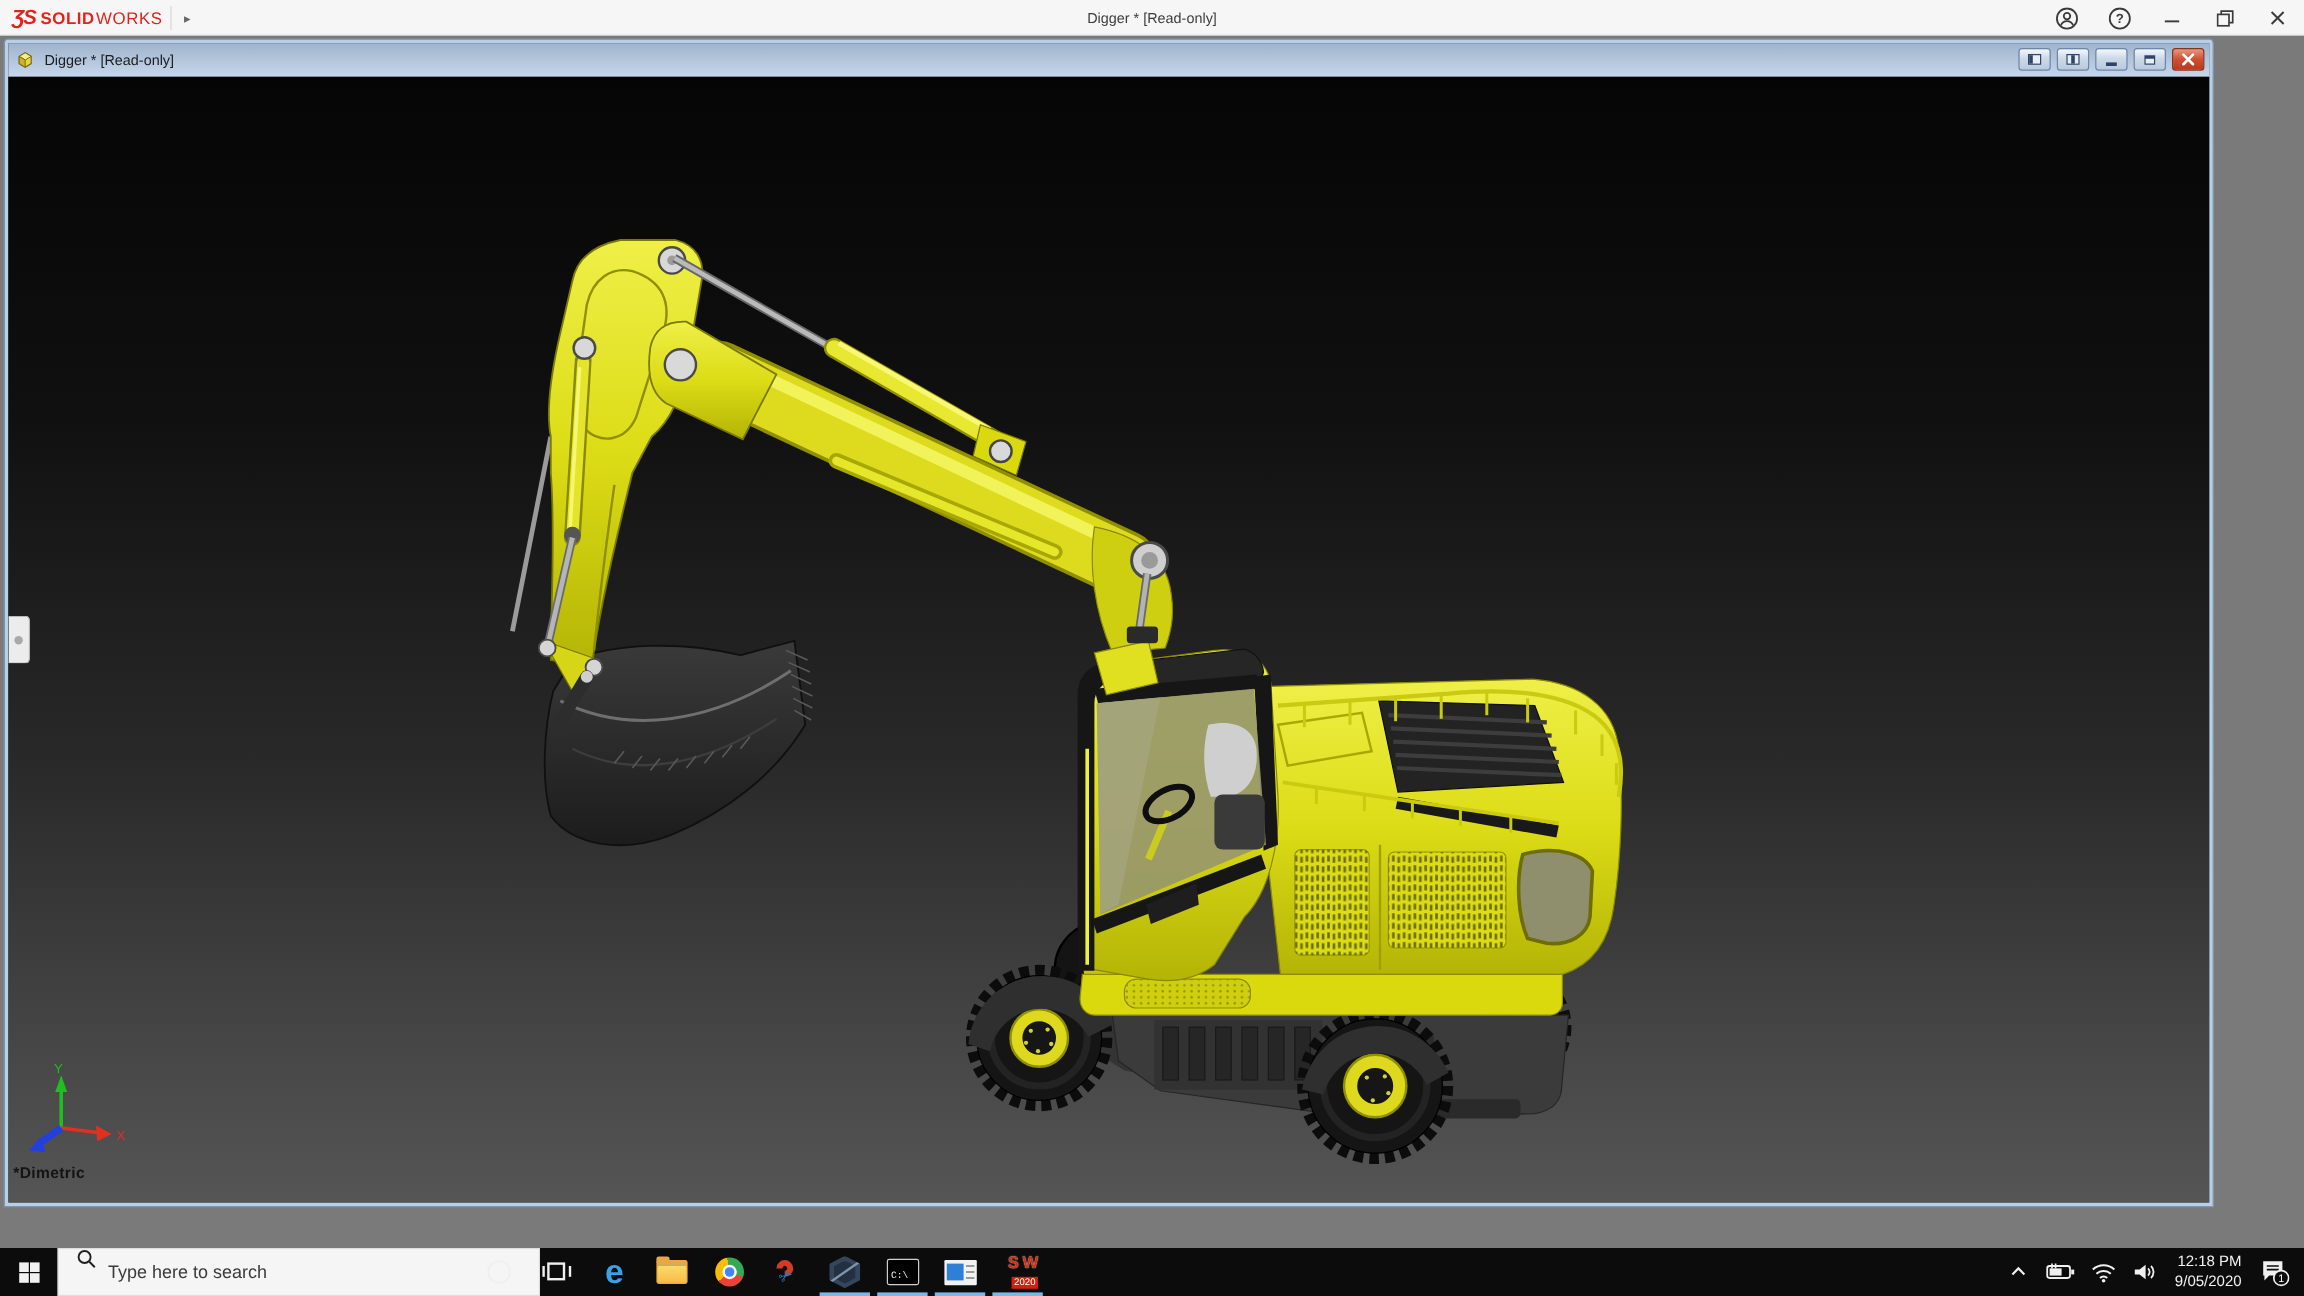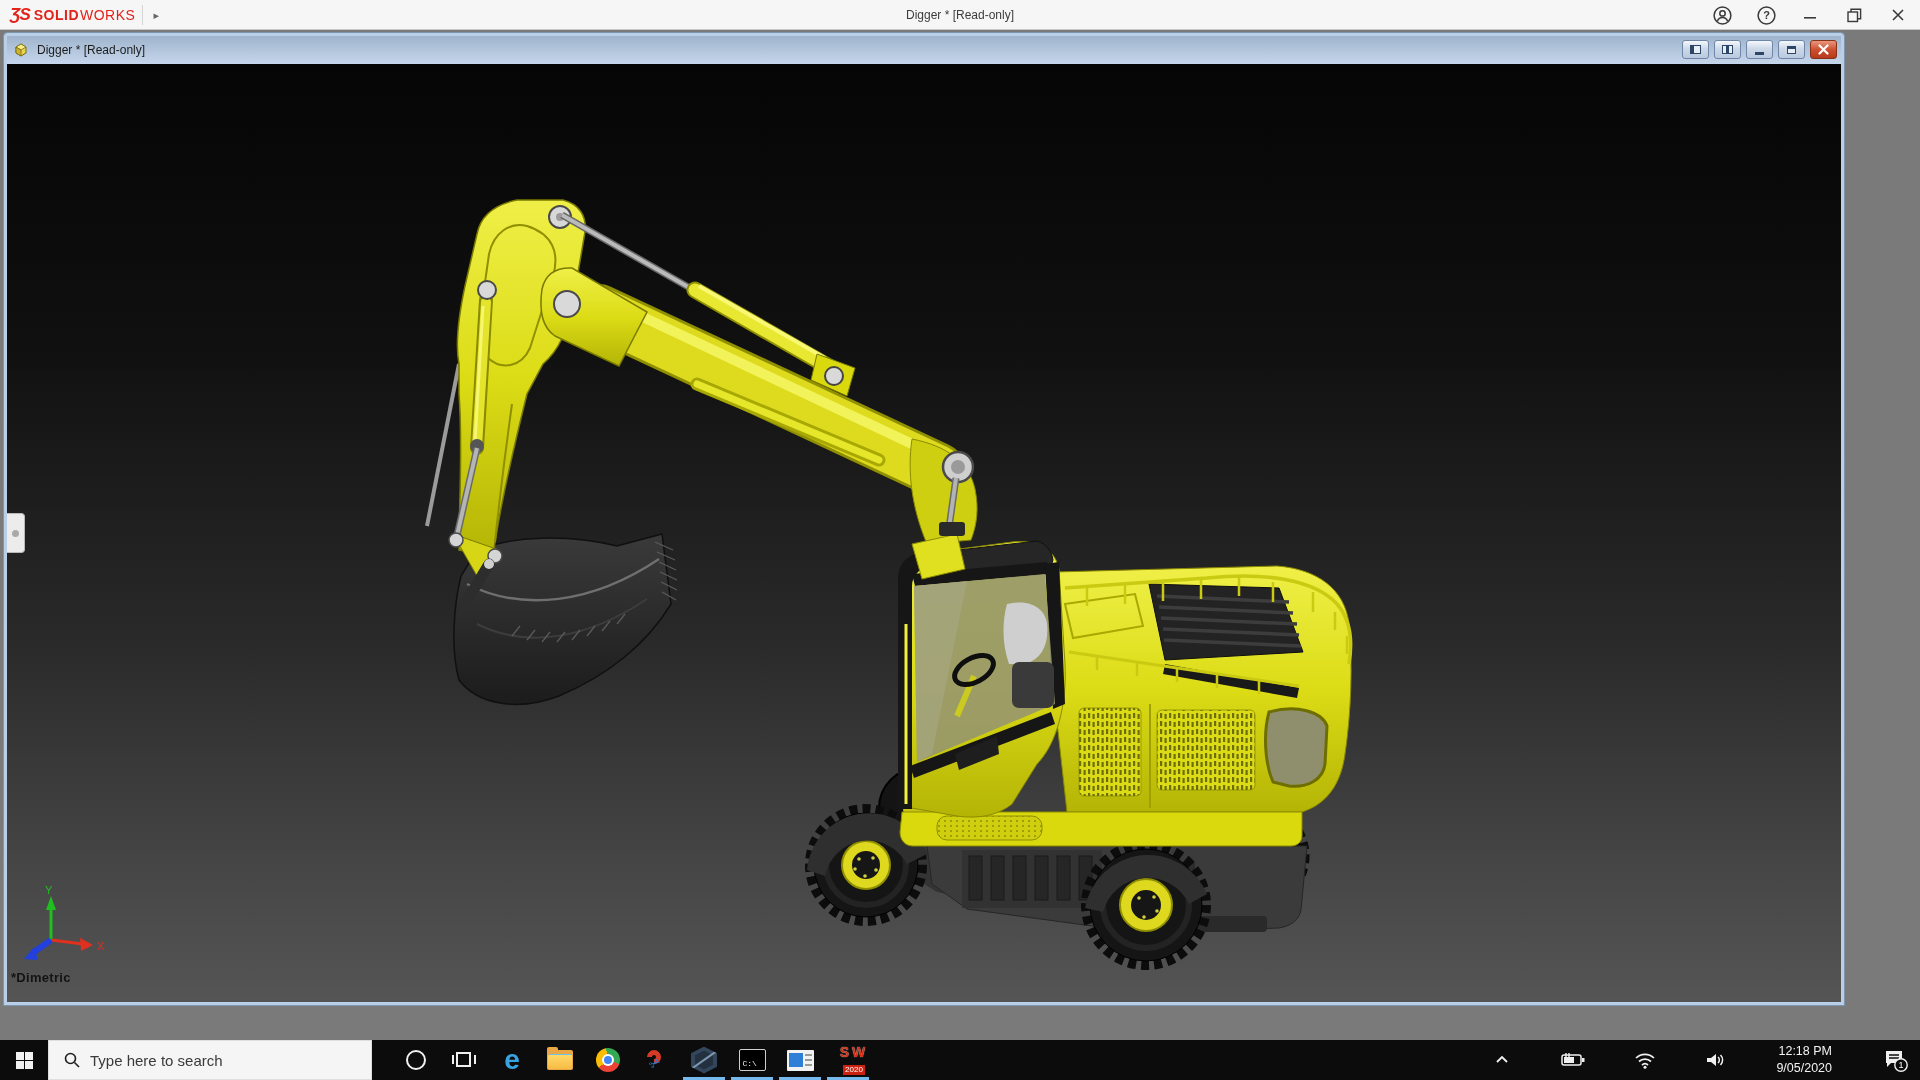--- a/index.html
+++ b/index.html
@@ -53,22 +53,22 @@
     background:#ececec; border:1px solid #b8b8b8; border-left:none; border-radius:0 4px 4px 0; cursor:pointer; }
   .collapse-tab::after { content:""; position:absolute; left:5px; top:16px; width:7px; height:7px;
     border-radius:50%; background:#a9a9a9; }
 
   
   .taskbar { position:absolute; left:0; top:1040px; width:1920px; height:40px; background:#0c0c0c; }
   .start-btn { position:absolute; left:0; top:0; width:48px; height:40px; display:flex;
     align-items:center; justify-content:center; cursor:pointer; }
   .win-flag { width:17px; height:17px; display:grid; grid-template-columns:8px 8px; grid-template-rows:8px 8px; gap:1px; }
   .win-flag span { background:#f2f2f2; }
-  .search-box { position:absolute; left:48px; top:0; width:324px; height:40px; background:#f5f5f5;
-    border:1px solid #dedede; display:flex; align-items:center; }
+  .search-box { position:absolute; left:48px; top:0; width:402px; height:40px; background:#f5f5f5;
+    border:1px solid #dedede; display:flex; }
   .search-glyph { margin:0 10px 0 15px; }
   .search-input { border:none; outline:none; background:transparent; font-size:15px; color:#3a3a3a;
     width:260px; font-family:"Liberation Sans", sans-serif; }
   .search-input::placeholder { color:#3a3a3a; opacity:1; }
   .task-icons { position:absolute; left:392px; top:0; height:40px; display:flex; }
   .slot { width:48px; height:40px; position:relative; display:flex; align-items:center;
     justify-content:center; cursor:pointer; }
   .slot .runbar { position:absolute; bottom:0; left:3px; width:42px; height:3px; background:#76b9ed; }
   .cortana-ring { width:20px; height:20px; border:2px solid #f0f0f0; border-radius:50%; }
   .taskview { position:relative; width:24px; height:18px; }
@@ -105,21 +105,21 @@
   .media-win { position:relative; width:27px; height:21px; background:#f2f2f2; border-radius:1px; }
   .media-win .m-blue { position:absolute; left:2px; top:3px; width:14px; height:14px; background:#2f7fd6; }
   .media-win .m-lines { position:absolute; right:2px; top:4px; width:7px; height:12px;
     background:repeating-linear-gradient(#9a9a9a 0 2px, transparent 2px 5px); }
   .sw-icon { text-align:center; line-height:1;margin-left:12px; }
   .sw-icon .sw-l1 { color:#d42e12; font-weight:700; font-size:14px; letter-spacing:3px;
     text-shadow:0 0 1px #fff; display:block; }
   .sw-icon .sw-l2 { display:inline-block; background:#cc2211; color:#fff; font-weight:400;
     font-size:8px; padding:1px 2px; margin-top:1px; }
 
-  .tray { position:absolute; right:0; top:0; height:40px; display:flex; align-items:center; padding-right:6px;gap:36px; }
+  .tray { position:absolute; right:0; top:0; height:40px; display:flex; align-items:center; padding-right:6px; }
   .tray-ico { display:flex; align-items:center; justify-content:center; height:40px; padding:0 6px; cursor:pointer; }
   .clock { text-align:right; color:#f2f2f2; font-size:12.5px; line-height:1.35; padding:0 8px; cursor:pointer; }
 </style>
 </head>
 <body>
 
 <div class="screen">
 
   <div class="topbar">
     <div class="brand">

